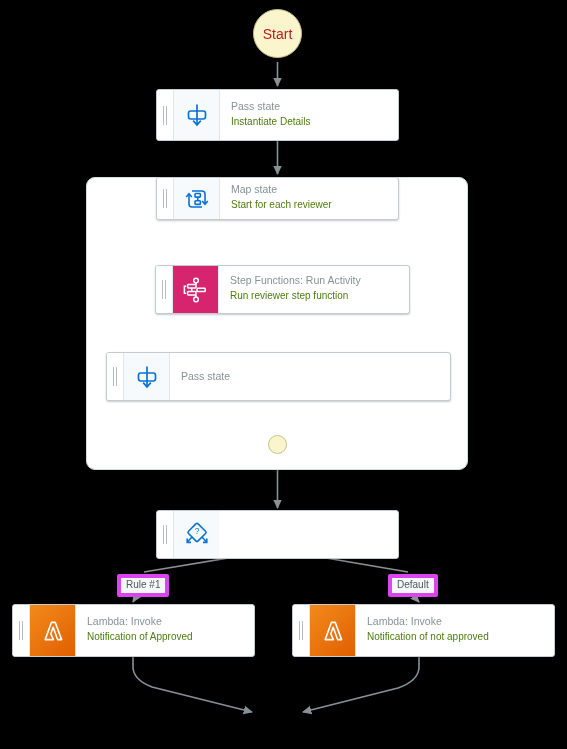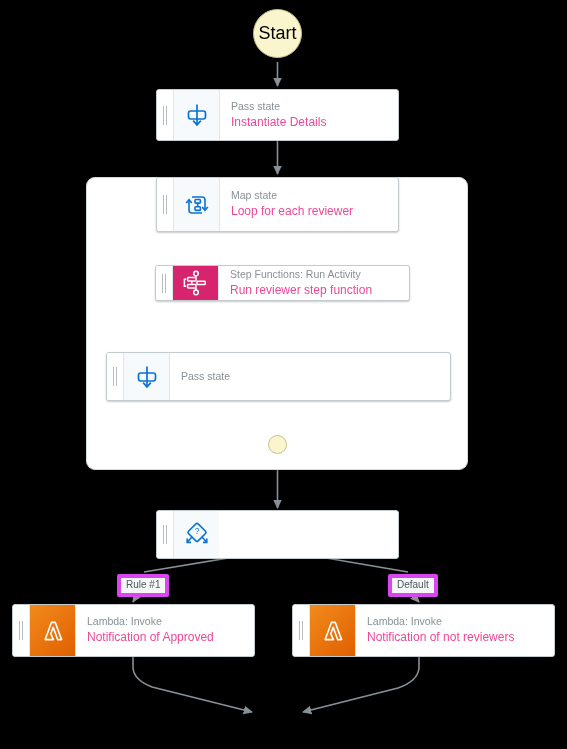--- a/index.html
+++ b/index.html
@@ -26,22 +26,22 @@
 
   
   .terminator {
     position: absolute;
     border-radius: 50%;
     background: #FAF5CD;
     border: 1.5px solid #C9C089;
     display: flex;
     align-items: center;
     justify-content: center;
-    font-size: 18px;
-    color: #000000;
+    font-size: 14px;
+    color: #b91c1c;
     box-sizing: border-box;
     z-index: 5;
   }
   .loop-dot {
     position: absolute;
     width: 19px;
     height: 19px;
     border-radius: 50%;
     background: #FAF5CD;
     border: 1.5px solid #C9C089;
@@ -110,22 +110,22 @@
     border-left: 1px solid #E3E6E8;
     min-width: 0;
   }
   .node-type {
     font-size: 10.5px;
     color: #879196;
     line-height: 14px;
     white-space: nowrap;
   }
   .node-title {
-    font-size: 12px;
-    color: #ec4899;
+    font-size: 10px;
+    color: #4d7c0f;
     line-height: 18px;
     white-space: nowrap;
   }
 
   
   .edge-label {
     position: absolute;
     background: #F4F6F7;
     border: 4px solid #d946ef;
     border-radius: 2px;
@@ -194,43 +194,43 @@
         <path d="M15 4.5 L15 24.5"></path>
         <path d="M11.2 20.6 L15 25 L18.8 20.6" fill="none"></path>
       </svg>
     </div>
     <div class="node-body">
       <div class="node-type">Pass state</div>
       <div class="node-title">Instantiate Details</div>
     </div>
   </div>
 
-  <div class="node" style="left:156px; top:177px; width:243px; height:55px;">
+  <div class="node" style="left:156px; top:177px; width:243px; height:43px;">
     <div class="node-grip">
         <i></i>
         <i></i>
       </div>
     <div class="node-icon">
       <svg width="30" height="30" viewBox="0 0 30 30" fill="none" stroke="#0972D3" stroke-width="1.6">
         <path d="M7 10.5 L7 20 Q7 23 10 23 L20 23"></path>
         <path d="M23 19.5 L23 10 Q23 7 20 7 L10 7"></path>
         <path d="M4.2 13 L7 9.8 L9.8 13"></path>
         <path d="M20.2 17 L23 20.2 L25.8 17"></path>
         <rect x="13" y="9.5" width="5.4" height="3.6" rx="0.8"></rect>
         <rect x="13" y="16.8" width="5.4" height="3.6" rx="0.8"></rect>
         <path d="M15.7 13.1 L15.7 16.8"></path>
       </svg>
     </div>
     <div class="node-body">
       <div class="node-type">Map state</div>
-      <div class="node-title">Loop for each reviewer</div>
-    </div>
-  </div>
-
-  <div class="node" style="left:155px; top:265px; width:255px; height:36px;">
+      <div class="node-title">Start for each reviewer</div>
+    </div>
+  </div>
+
+  <div class="node" style="left:155px; top:265px; width:255px; height:49px;">
     <div class="node-grip">
         <i></i>
         <i></i>
       </div>
     <div class="node-icon pink">
       <svg width="30" height="30" viewBox="0 0 30 30" fill="none" stroke="#FFFFFF" stroke-width="1.5">
         <circle cx="15" cy="5.6" r="2.3"></circle>
         <circle cx="15" cy="24.4" r="2.3"></circle>
         <rect x="6.6" y="9.6" width="8.4" height="3.4" rx="0.7"></rect>
         <rect x="6.6" y="16.6" width="8.4" height="3.4" rx="0.7"></rect>
@@ -311,18 +311,18 @@
         <i></i>
         <i></i>
       </div>
     <div class="node-icon orange">
       <svg width="30" height="30" viewBox="0 0 30 30" fill="none" stroke="#FFFFFF" stroke-width="1.6" stroke-linejoin="round">
         <path d="M7.2 23.6 L13.4 6.4 L17.2 6.4 L23.6 23.6 L19.6 23.6 L15.2 11.2 L12.8 17.8 L15.4 23.6 Z"></path>
       </svg>
     </div>
     <div class="node-body">
       <div class="node-type">Lambda: Invoke</div>
-      <div class="node-title">Notification of not reviewers</div>
+      <div class="node-title">Notification of not approved</div>
     </div>
   </div>
 
 
 </div>
 
 </body></html>

